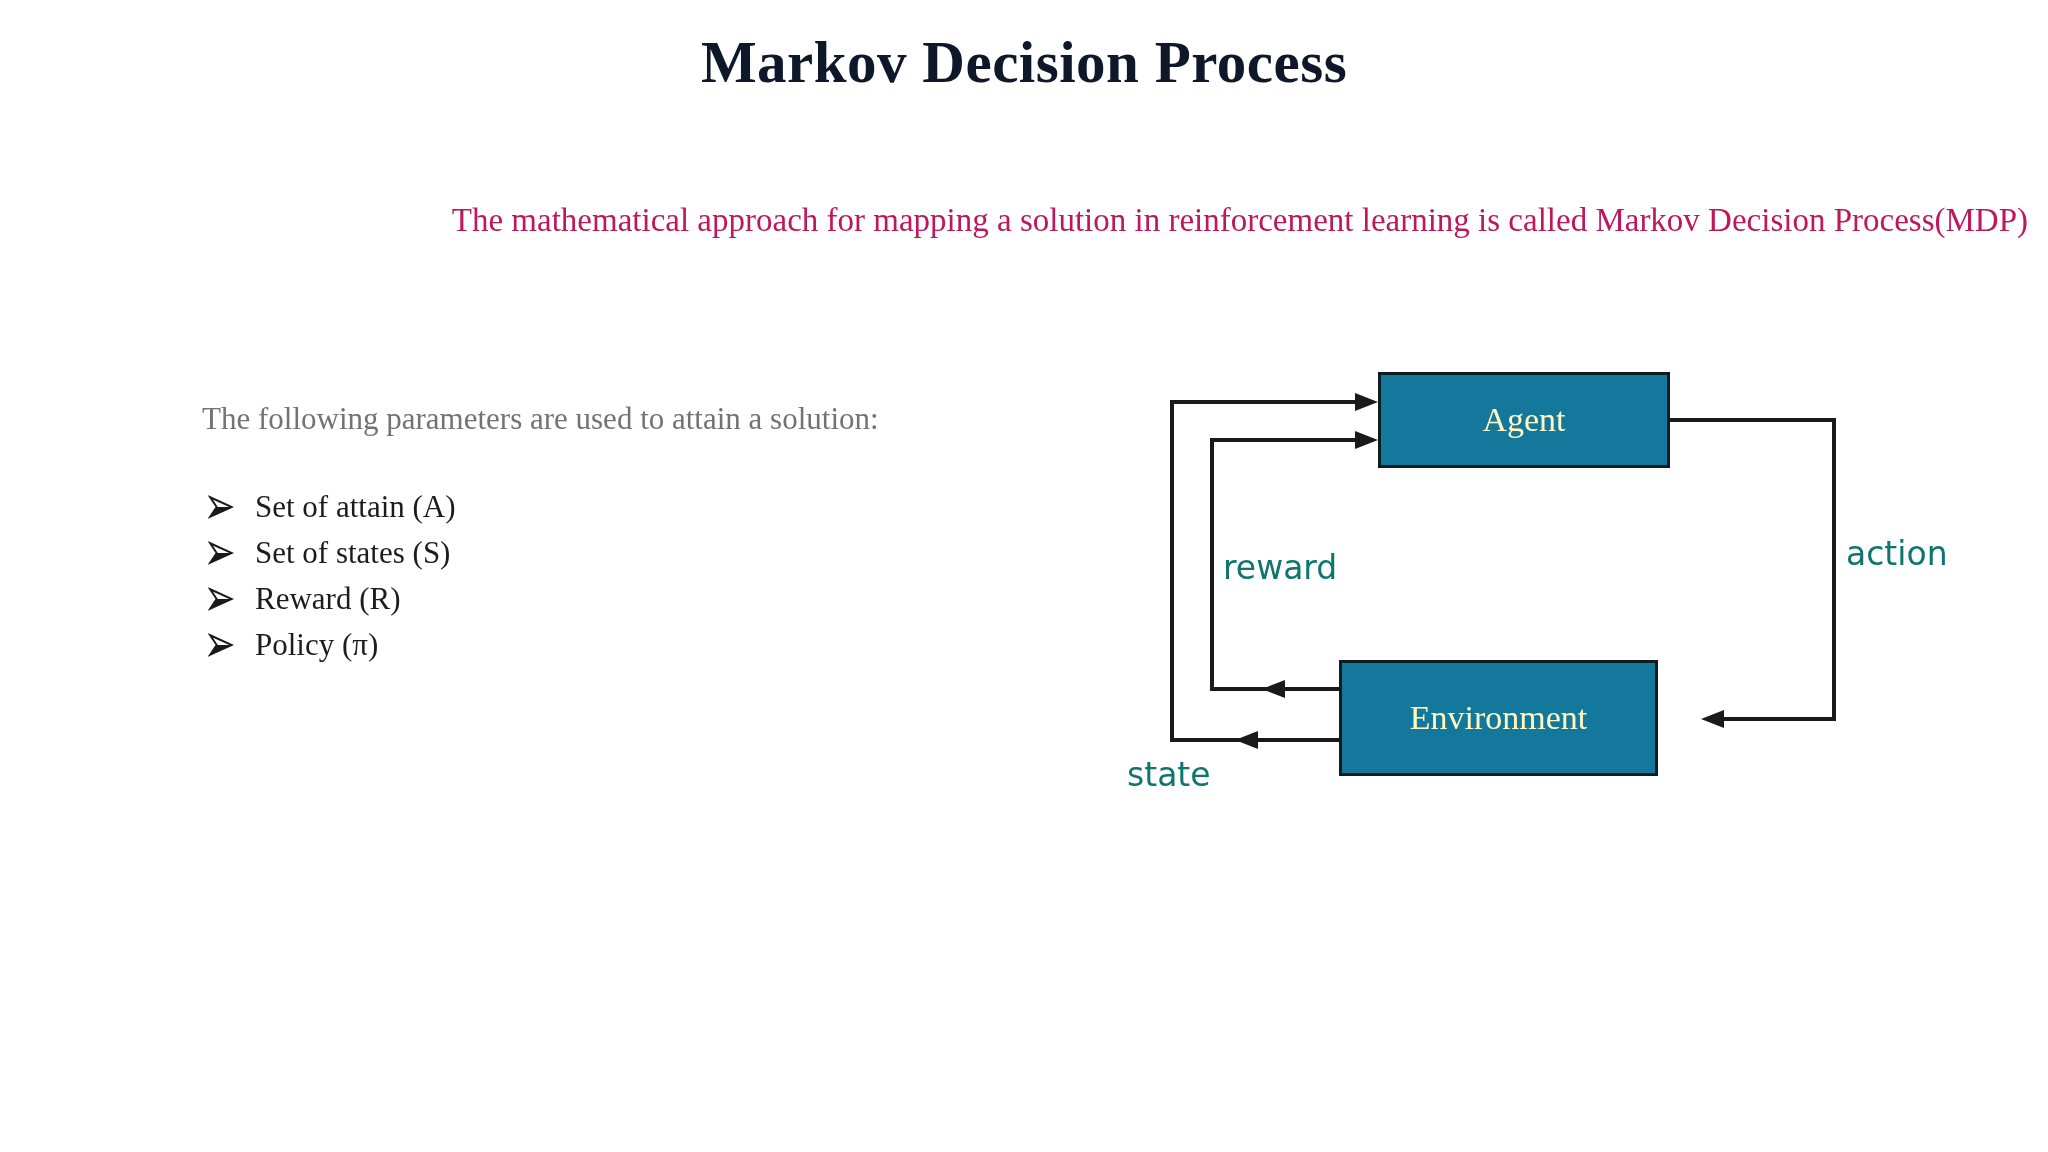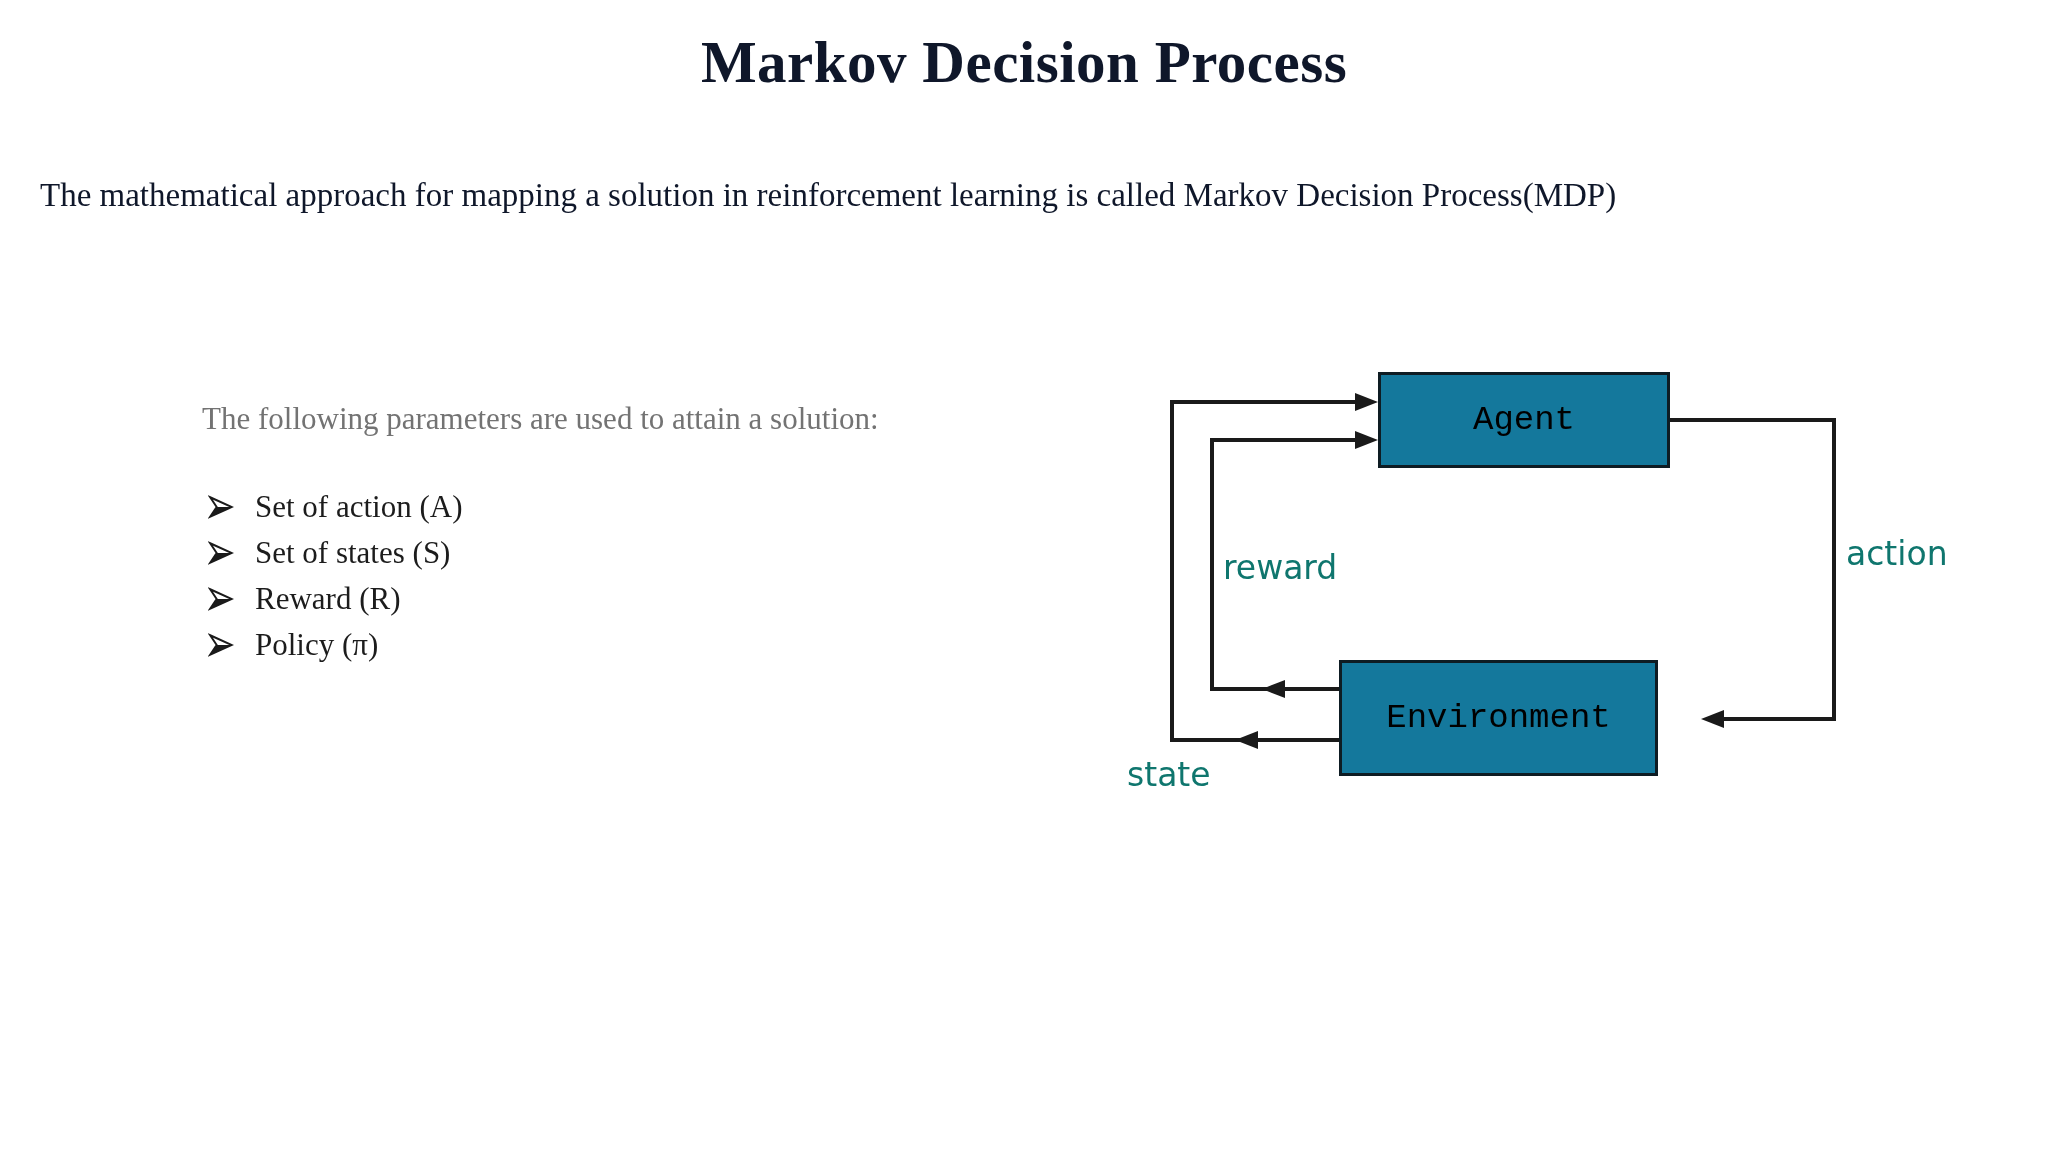--- a/index.html
+++ b/index.html
@@ -19,25 +19,25 @@
     top: 28px; left: 20px; width: 2008px;
     margin: 0;
     text-align: center;
     font-size: 59px;
     font-weight: 700;
     letter-spacing: 0.5px;
     color: #0f172a;
   }
   .subtitle {
     position: absolute;
-    top: 177px; left: 40px; width: 1988px;
+    top: 202px; left: 40px; width: 1988px;
     margin: 0;
-    text-align: left;
+    text-align: right;
     font-size: 33px;
-    color: #0f172a;
+    color: #be185d;
   }
 
   
   .params-section { position: absolute; left: 202px; top: 400px; width: 960px; }
   .params-heading { margin: 0; font-size: 31px; line-height: 38px; color: #737373; }
   .params-list { list-style: none; margin: 46px 0 0 0; padding: 0 0 0 6px; }
   .params-list li {
     display: flex;
     align-items: center;
     gap: 21px;
@@ -51,22 +51,22 @@
   .diagram { position: absolute; left: 1120px; top: 340px; width: 900px; height: 500px; }
   .diagram svg.connectors { position: absolute; left: 0; top: 0; width: 900px; height: 500px; }
   .box {
     position: absolute;
     box-sizing: border-box;
     display: flex;
     align-items: center;
     justify-content: center;
     background: #14789C;
     border: 3px solid #0E1C23;
-    color: #000000;
-    font-family: Liberation Mono, monospace;
+    color: #fef9c3;
+    font-family: Liberation Serif, serif;
     font-size: 34px;
   }
   .box-agent { left: 258px; top: 32px; width: 292px; height: 96px; }
   .box-env   { left: 219px; top: 320px; width: 319px; height: 116px; }
   .edge-label {
     position: absolute;
     font-family: "DejaVu Sans", "Liberation Sans", sans-serif;
     font-size: 33px;
     color: #0f766e;
     white-space: nowrap;
@@ -85,21 +85,21 @@
   <p class="subtitle">The mathematical approach for mapping a solution in reinforcement learning is called Markov Decision Process(MDP)</p>
 
   <div class="params-section">
     <p class="params-heading">The following parameters are used to attain a solution:</p>
     <ul class="params-list">
       <li>
         <svg class="bullet-icon" width="26" height="26" viewBox="0 0 24 24">
           <path d="M2 3 L22 12 L2 21 L8 12 Z" fill="#ffffff" stroke="#1a1a1a" stroke-width="1.8" stroke-linejoin="miter"></path>
           <path d="M2 21 L22 12 L8 12 Z" fill="#1a1a1a"></path>
         </svg>
-        <span>Set of action (A)</span>
+        <span>Set of attain (A)</span>
       </li>
       <li>
         <svg class="bullet-icon" width="26" height="26" viewBox="0 0 24 24">
           <path d="M2 3 L22 12 L2 21 L8 12 Z" fill="#ffffff" stroke="#1a1a1a" stroke-width="1.8" stroke-linejoin="miter"></path>
           <path d="M2 21 L22 12 L8 12 Z" fill="#1a1a1a"></path>
         </svg>
         <span>Set of states (S)</span>
       </li>
       <li>
         <svg class="bullet-icon" width="26" height="26" viewBox="0 0 24 24">

